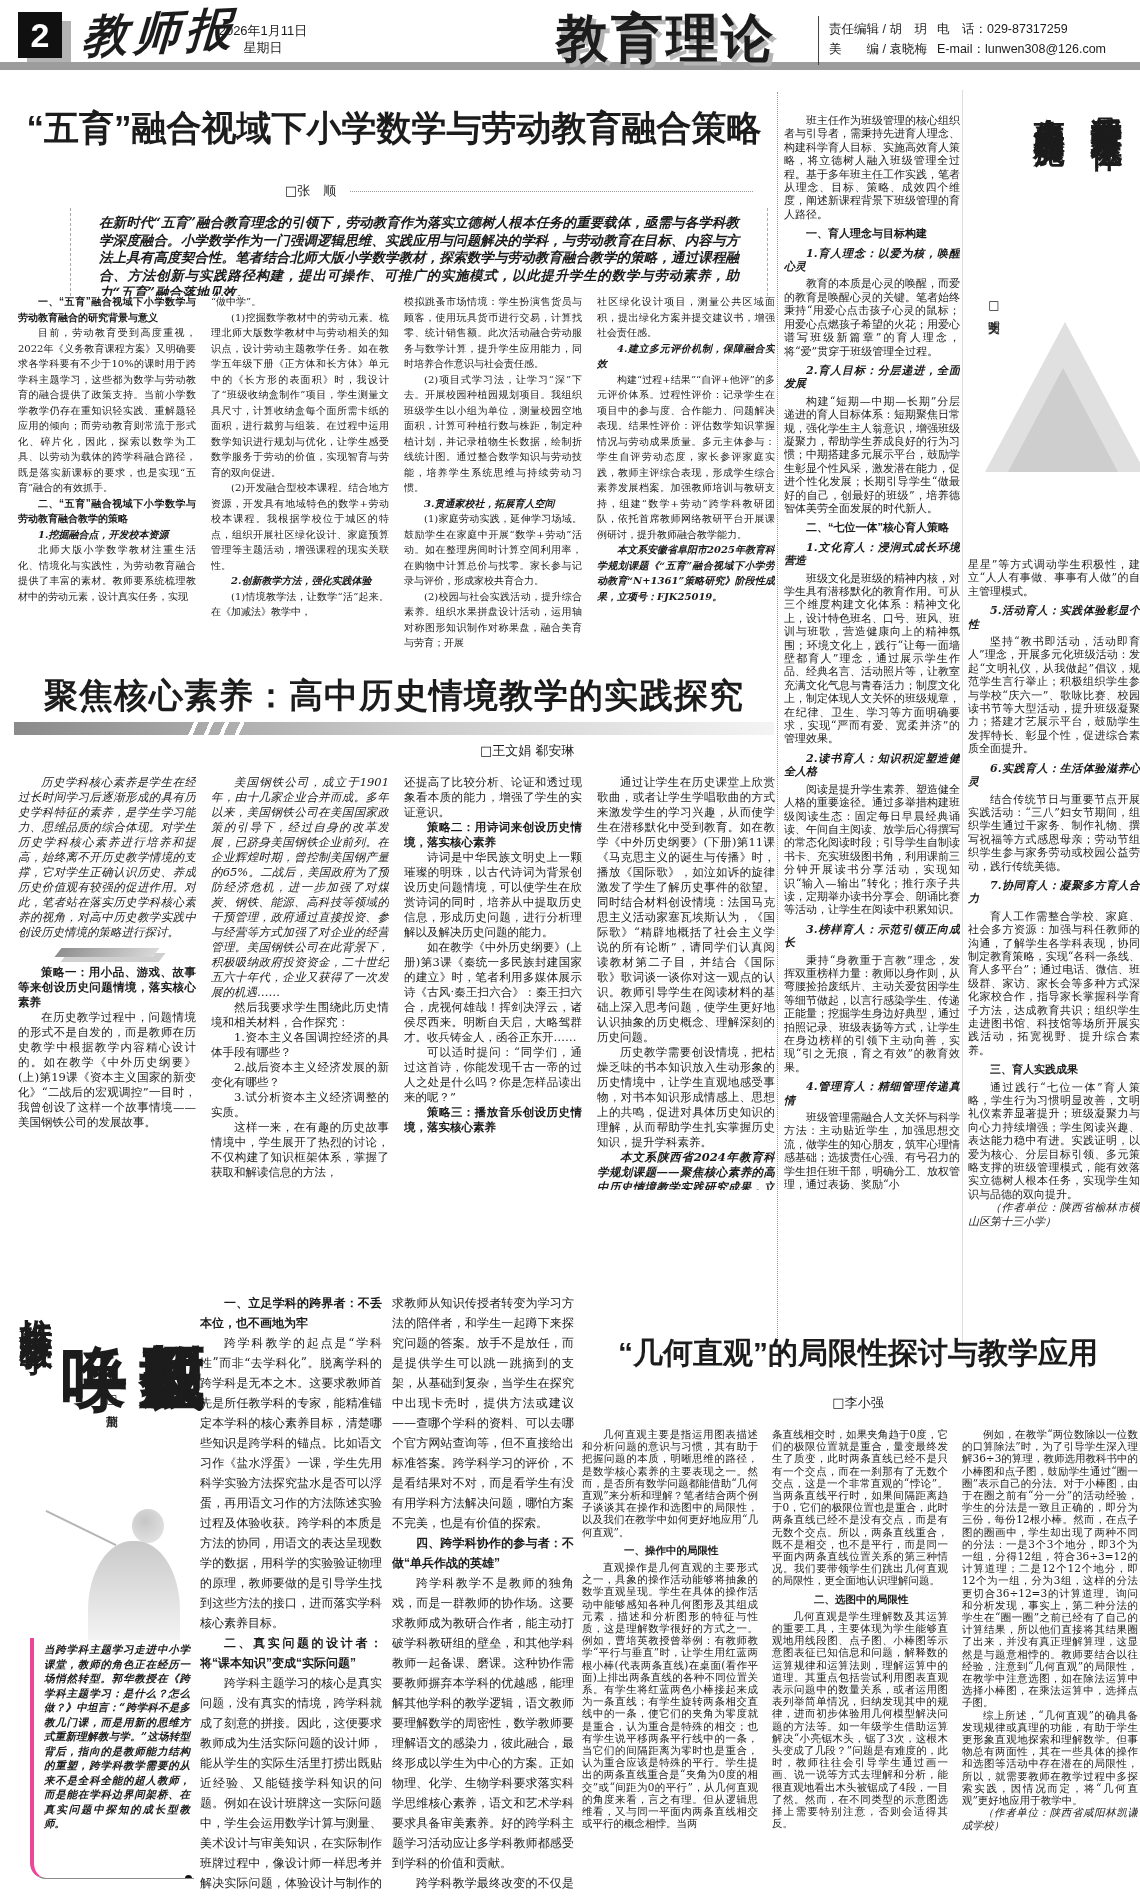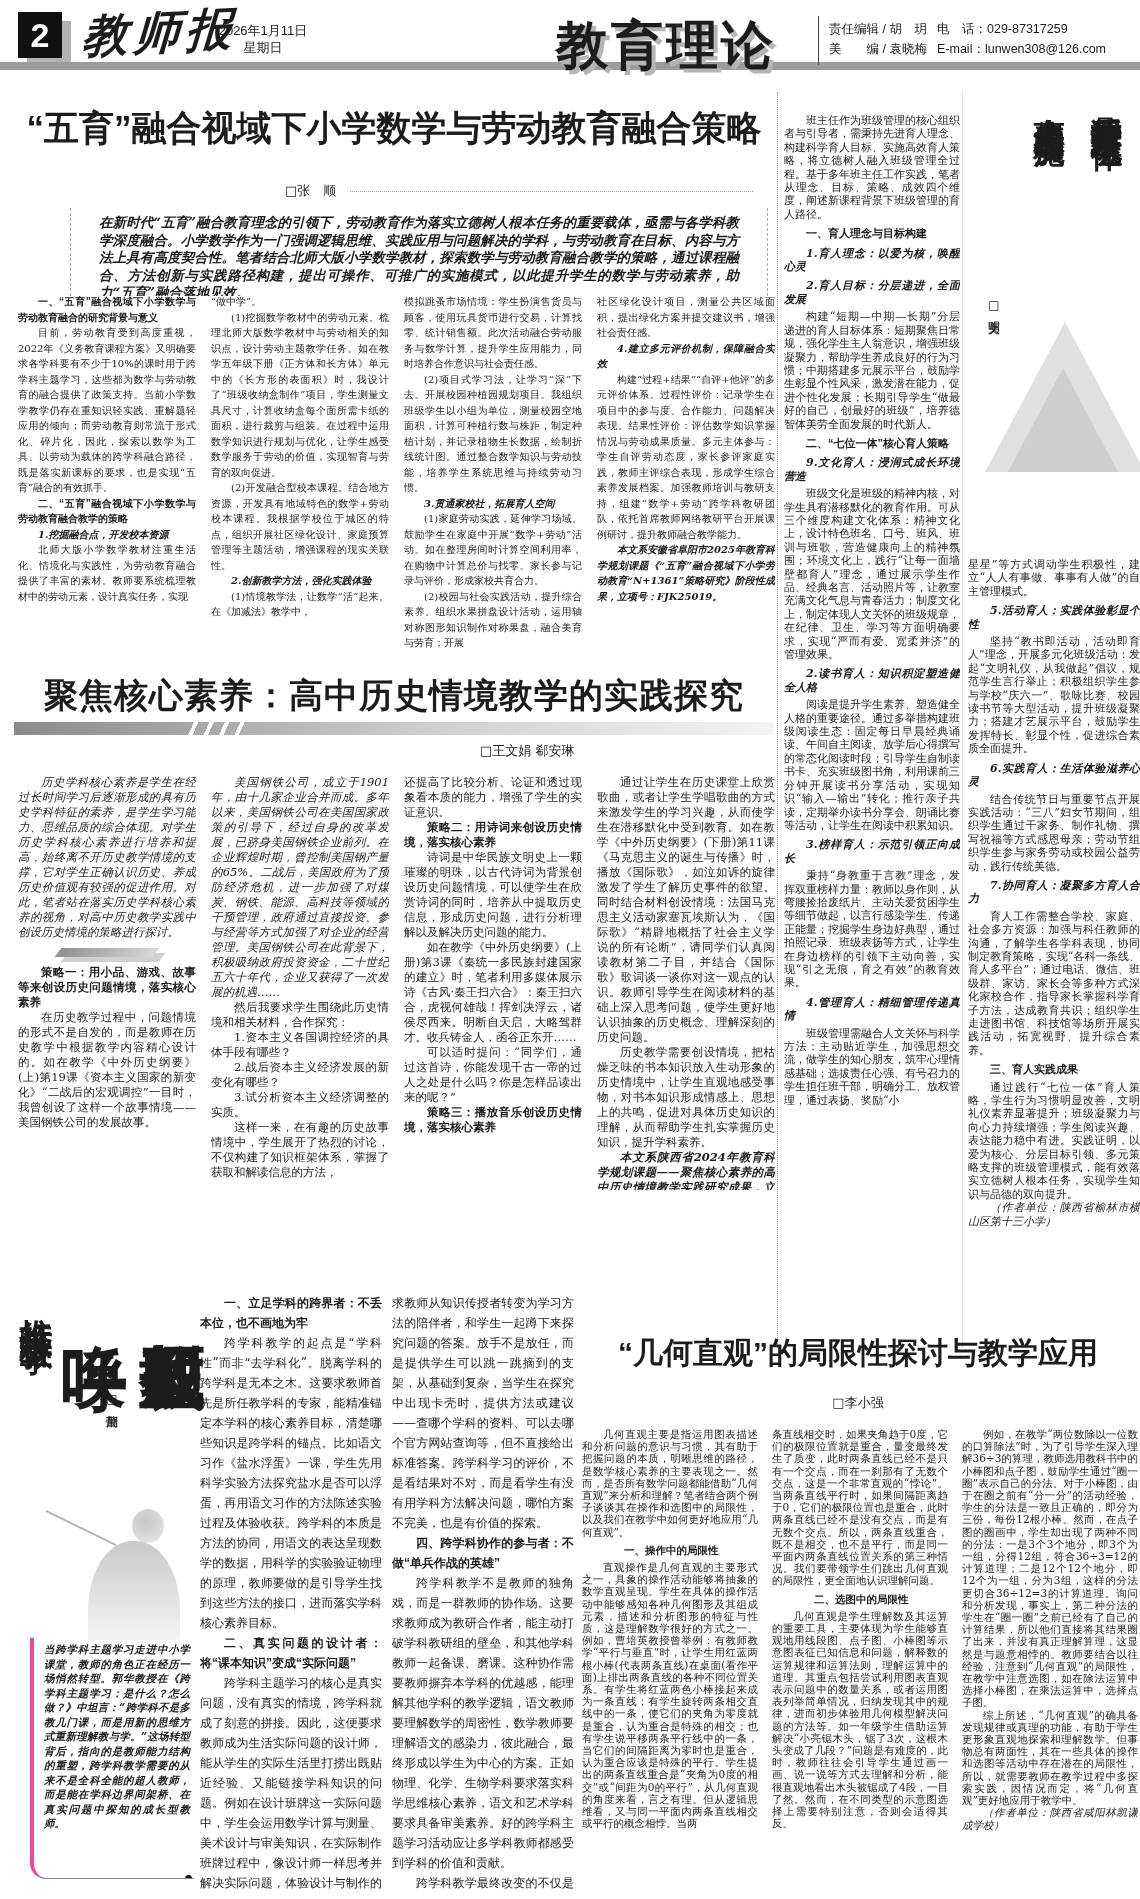--- a/index.html
+++ b/index.html
@@ -9,21 +9,21 @@
 
   
   .pagenum{left:18px;top:12px;width:44px;height:46px;background:#101010;color:#fff;
            font:bold 34px/46px "Liberation Sans",sans-serif;text-align:center;
            box-shadow:9px 9px 0 #b3b3b3;}
   .paper-name{left:82px;top:4px;font:bold italic 46px/56px "DejaVu Serif",serif;
               letter-spacing:6px;transform:rotate(-3deg) skewX(-6deg);}
   .date-block{left:208px;top:22px;width:110px;text-align:center;
               font:13px/17px "Liberation Sans",sans-serif;}
   .gray-bar{left:0;top:62px;width:1140px;height:8px;background:#9c9c9c;}
-  .section-title{left:556px;top:15px;font:900 52px/60px "Liberation Sans",sans-serif;
+  .section-title{left:556px;top:8px;font:900 52px/60px "Liberation Sans",sans-serif;
                  letter-spacing:3px;text-shadow:4px 4px 0 #b5b5b5;z-index:2;}
   .editor-box{left:818px;top:16px;width:318px;height:46px;border-left:1px solid #444;
               border-right:1px solid #444;padding:3px 0 0 10px;
               font:12.5px/20px "Liberation Sans",sans-serif;}
   .editor-box .lbl{display:inline-block;min-width:108px;}
 
   
   .col{position:absolute;overflow:hidden;text-align:justify;}
   .col p{margin:0;padding:0;}
   .p-b{text-indent:2em;}
@@ -163,24 +163,25 @@
   <div class="abs tri tri2"></div>
   <div class="abs banji-title">
     <span>新课程背景下班级『七位一体』</span>
     <span>育人体系的构建与实施</span>
   </div>
   <div class="abs banji-byline">□文明英</div>
   <div class="col cols-banji" style="left:784px;top:90px;width:176px;height:1258px;margin-top:24px;">
       <p class="p-b">班主任作为班级管理的核心组织者与引导者，需秉持先进育人理念、构建科学育人目标、实施高效育人策略，将立德树人融入班级管理全过程。基于多年班主任工作实践，笔者从理念、目标、策略、成效四个维度，阐述新课程背景下班级管理的育人路径。</p>
       <p class="p-h">一、育人理念与目标构建</p>
       <p class="p-k">1.育人理念：以爱为核，唤醒心灵</p>
+      <p class="p-b">教育的本质是心灵的唤醒，而爱的教育是唤醒心灵的关键。笔者始终秉持“用爱心点击孩子心灵的鼠标；用爱心点燃孩子希望的火花；用爱心谱写班级新篇章”的育人理念，将“爱”贯穿于班级管理全过程。</p>
       <p class="p-k">2.育人目标：分层递进，全面发展</p>
       <p class="p-b">构建“短期—中期—长期”分层递进的育人目标体系：短期聚焦日常规，强化学生主人翁意识，增强班级凝聚力，帮助学生养成良好的行为习惯；中期搭建多元展示平台，鼓励学生彰显个性风采，激发潜在能力，促进个性化发展；长期引导学生“做最好的自己，创最好的班级”，培养德智体美劳全面发展的时代新人。</p>
       <p class="p-h">二、“七位一体”核心育人策略</p>
-      <p class="p-k">9.文化育人：浸润式成长环境营造</p>
+      <p class="p-k">1.文化育人：浸润式成长环境营造</p>
       <p class="p-b">班级文化是班级的精神内核，对学生具有潜移默化的教育作用。可从三个维度构建文化体系：精神文化上，设计特色班名、口号、班风、班训与班歌，营造健康向上的精神氛围；环境文化上，践行“让每一面墙壁都育人”理念，通过展示学生作品、经典名言、活动照片等，让教室充满文化气息与青春活力；制度文化上，制定体现人文关怀的班级规章，在纪律、卫生、学习等方面明确要求，实现“严而有爱、宽柔并济”的管理效果。</p>
       <p class="p-k">2.读书育人：知识积淀塑造健全人格</p>
       <p class="p-b">阅读是提升学生素养、塑造健全人格的重要途径。通过多举措构建班级阅读生态：固定每日早晨经典诵读、午间自主阅读、放学后心得撰写的常态化阅读时段；引导学生自制读书卡、充实班级图书角，利用课前三分钟开展读书分享活动，实现知识“输入—输出”转化；推行亲子共读，定期举办读书分享会、朗诵比赛等活动，让学生在阅读中积累知识。</p>
       <p class="p-k">3.榜样育人：示范引领正向成长</p>
       <p class="p-b">秉持“身教重于言教”理念，发挥双重榜样力量：教师以身作则，从弯腰捡拾废纸片、主动关爱贫困学生等细节做起，以言行感染学生、传递正能量；挖掘学生身边好典型，通过拍照记录、班级表扬等方式，让学生在身边榜样的引领下主动向善，实现“引之无痕，育之有效”的教育效果。</p>
       <p class="p-k">4.管理育人：精细管理传递真情</p>
       <p class="p-b">班级管理需融合人文关怀与科学方法：主动贴近学生，加强思想交流，做学生的知心朋友，筑牢心理情感基础；选拔责任心强、有号召力的学生担任班干部，明确分工、放权管理，通过表扬、奖励“小</p>
     </div>
   <div class="col cols-banji" style="left:968px;top:558px;width:172px;height:790px;">
       <p class="p-nb">星星”等方式调动学生积极性，建立“人人有事做、事事有人做”的自主管理模式。</p>

